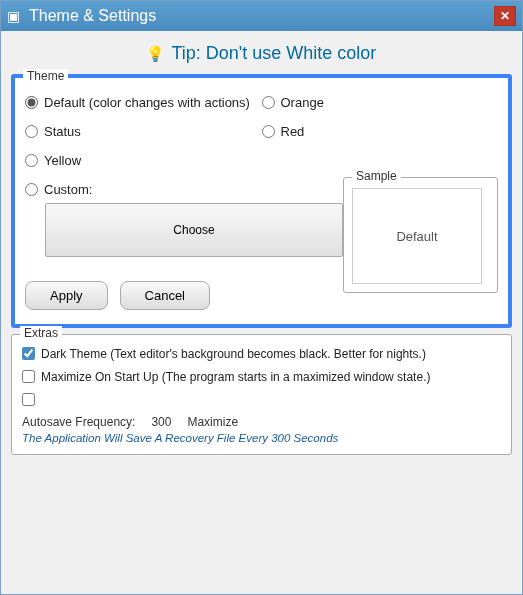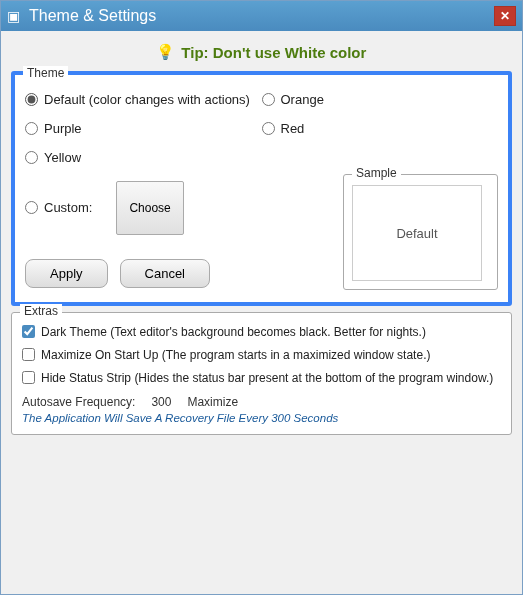--- a/index.html
+++ b/index.html
@@ -72,23 +72,22 @@
       align-items: center;
       justify-content: center;
       gap: 6px;
       padding: 4px 0;
     }
     .tip-icon {
       font-size: 15px;
       color: #555;
     }
     .tip-text {
-      font-size: 15px;
-      color: #4d7c0f;
-      font-weight: bold;
+      font-size: 18px;
+      color: #0369a1;
     }
     .group-box {
       border: 4px solid #3b82f6;
       border-radius: 3px;
       padding: 8px 10px 10px 10px;
       position: relative;
       background: white;
     }
     .group-label {
       position: absolute;
@@ -114,21 +113,21 @@
     .radio-row input[type="radio"] {
       cursor: pointer;
       accent-color: #555;
     }
     .radio-label {
       font-size: 13px;
       color: #222;
     }
     .custom-row {
       display: flex;
-      flex-direction: row;
+      flex-direction: column;
       gap: 4px;
       padding: 5px 0 0 0;
     }
     .custom-label-row {
       display: flex;
       align-items: center;
       gap: 6px;
     }
     .choose-btn {
       border: 1px solid #aaa;
@@ -283,21 +282,21 @@
         </div>
 
         <div class="radio-row">
           <input type="radio" name="theme" id="opt-orange" style="">
           <label class="radio-label" for="opt-orange">Orange</label>
         </div>
 
 
         <div class="radio-row">
           <input type="radio" name="theme" id="opt-purple" style="">
-          <label class="radio-label" for="opt-purple">Purple</label>
+          <label class="radio-label" for="opt-purple">Status</label>
         </div>
 
         <div class="radio-row">
           <input type="radio" name="theme" id="opt-red" style="">
           <label class="radio-label" for="opt-red">Red</label>
         </div>
 
         <div class="radio-row">
           <input type="radio" name="theme" id="opt-yellow" style="">
           <label class="radio-label" for="opt-yellow">Yellow</label>
@@ -335,21 +334,20 @@
       <div class="checkbox-row">
         <input type="checkbox" id="chk-dark" checked="" style="">
         <label class="checkbox-text" for="chk-dark">Dark Theme (Text editor's background becomes black. Better for nights.)</label>
       </div>
       <div class="checkbox-row">
         <input type="checkbox" id="chk-maximize" style="">
         <label class="checkbox-text" for="chk-maximize">Maximize On Start Up (The program starts in a maximized window state.)</label>
       </div>
       <div class="checkbox-row">
         <input type="checkbox" id="chk-status" style="">
-        <label class="checkbox-text" for="chk-status">Hide Status Strip (Hides the status bar present at the bottom of the program window.)</label>
       </div>
 
       <div class="autosave-row">
         <span class="autosave-label">Autosave Frequency:</span>
         <span class="autosave-value">300</span>
         <span class="autosave-unit">Maximize</span>
       </div>
       <div class="autosave-desc">The Application Will Save A Recovery File Every 300 Seconds</div>
     </div>
   </div>

